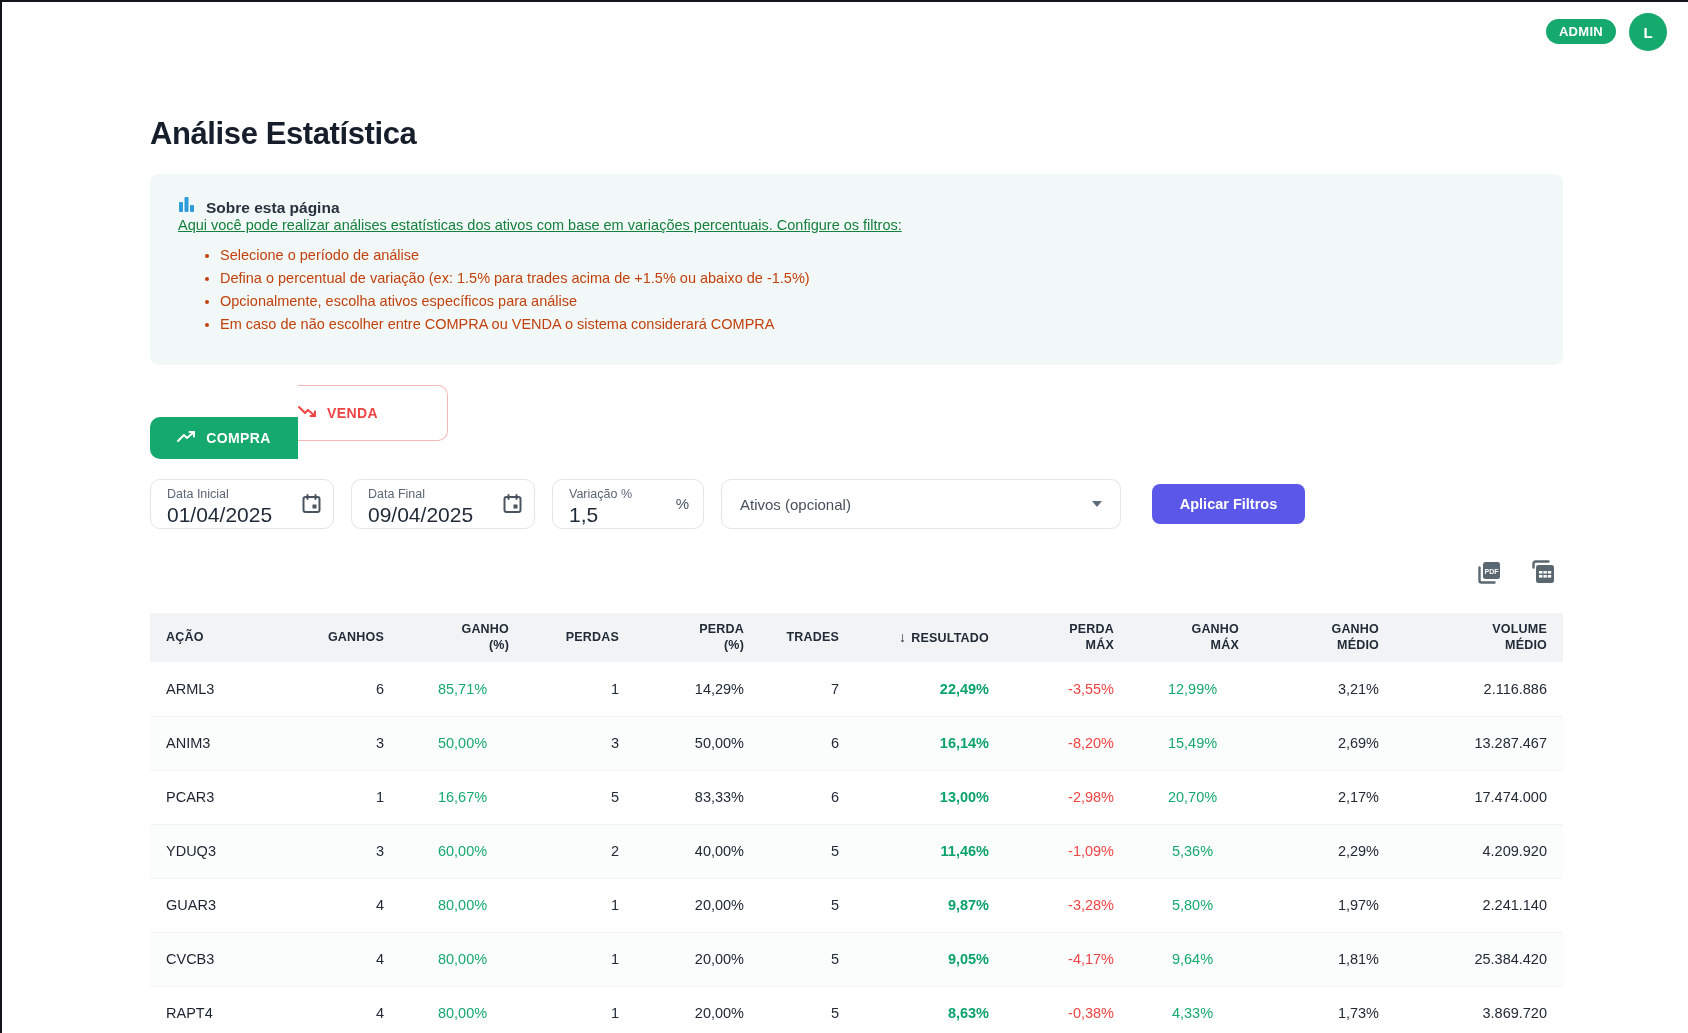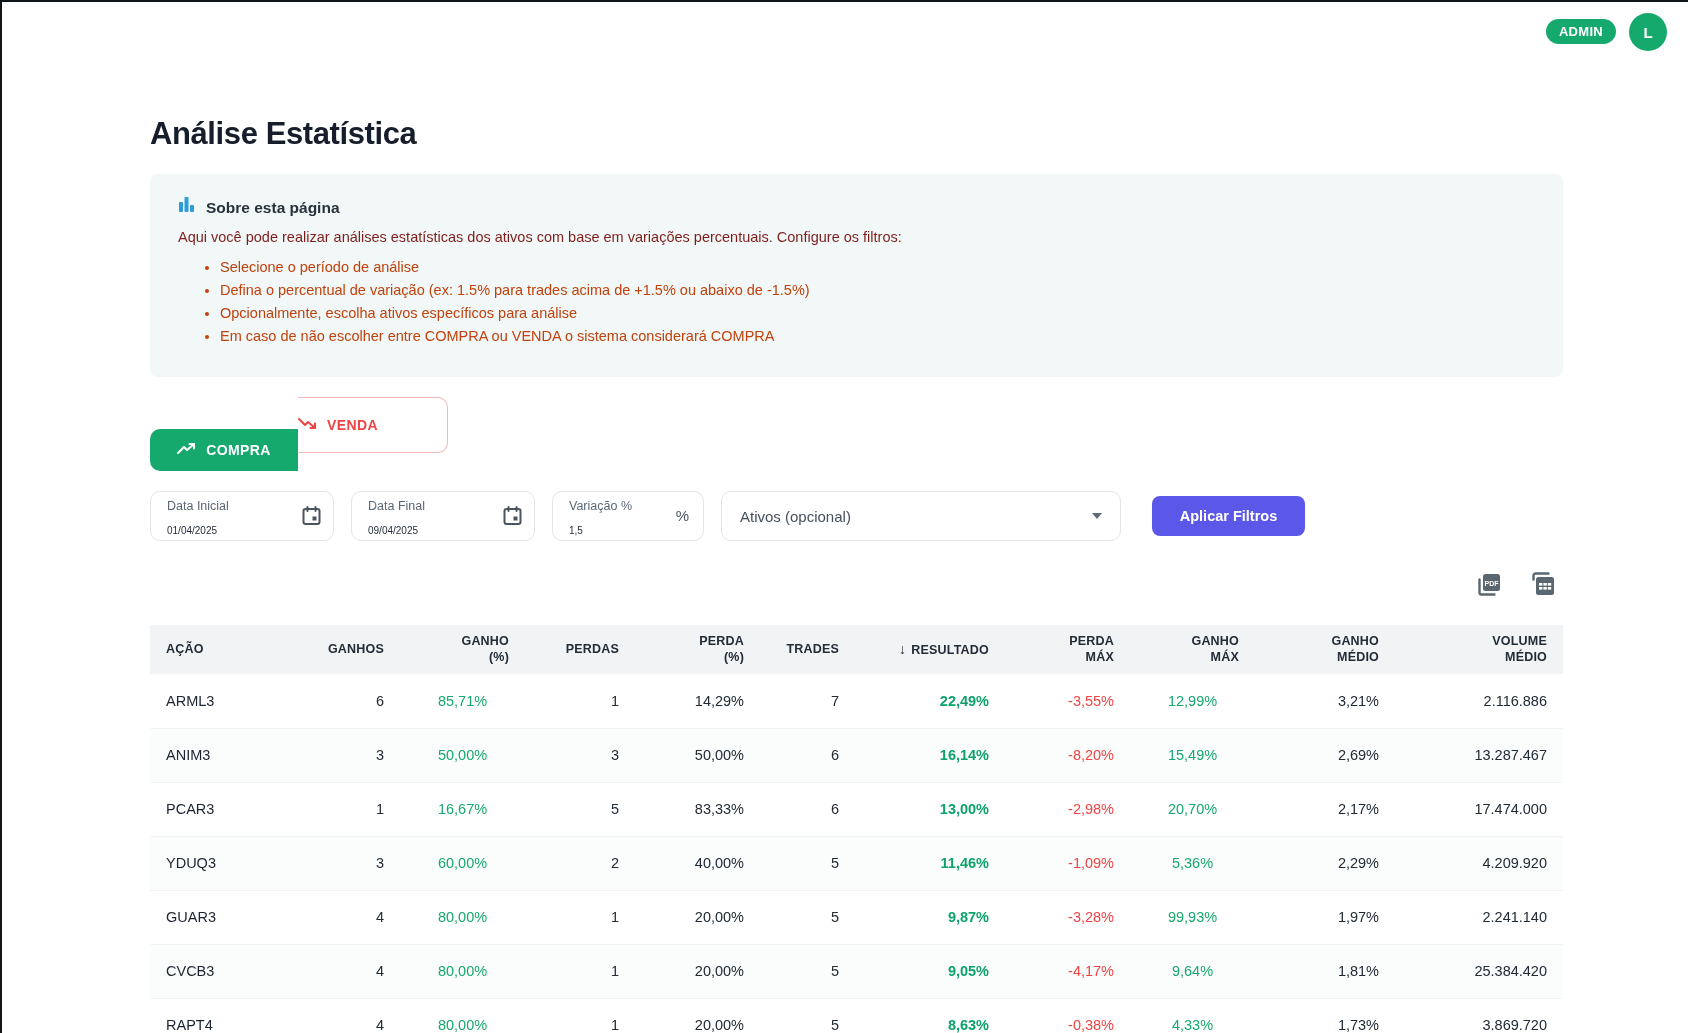--- a/index.html
+++ b/index.html
@@ -15,38 +15,38 @@
             background:#16a96e; color:#fff; font-size:15px; font-weight:700;
             display:flex; align-items:center; justify-content:center; }
 
   .content { margin-left:150px; width:1413px; }
 
   h1.page-title { margin-top:46px; font-size:31px; font-weight:700; color:#171e2b; letter-spacing:-.4px; }
 
   .about-box { margin-top:22px; background:#f2f8f8; border-radius:8px; padding:22px 28px 26px 28px; }
   .about-head { display:flex; align-items:flex-end; gap:11px; }
   .about-title { font-size:15.5px; font-weight:700; color:#28323e; }
-  .about-intro { margin-top:12px; font-size:14.5px; color:#7f1d1d; }
+  .about-intro { font-size:14.5px; color:#15803d;text-decoration:underline; }
   .about-list { margin:14px 0 0 42px; }
   .about-list li { font-size:14.5px; color:#c2410c; margin-bottom:7px; }
 
   .toggle-row { margin-top:20px; display:flex; }
   .btn-compra { width:148px; height:42px; background:#16a96e; color:#fff; border:none;
                 border-radius:10px 0 0 10px; font-size:14px; font-weight:700; letter-spacing:.4px;
                 display:flex; align-items:center; justify-content:center; gap:10px; cursor:pointer;
                 font-family:inherit;margin-top:32px; }
   .btn-venda { width:150px; height:56px; background:#fff; color:#ef4444; border:1px solid #f5b8b8;
                border-left:none; border-radius:0 10px 10px 0; font-size:14px; font-weight:700; letter-spacing:.4px;
                display:flex; align-items:center; gap:10px; cursor:pointer;
                font-family:inherit; }
 
   .filters-row { margin-top:20px; display:flex; align-items:center; gap:17px; }
   .field { position:relative; border:1px solid #e2e5e9; border-radius:10px; height:50px; padding:7px 14px 0 16px; background:#fff; cursor:text; }
   .field-label { font-size:12.5px; color:#5b6775; }
-  .field-value { font-size:10px; color:#1f2937; margin-top:12px; }
+  .field-value { font-size:21px; color:#1f2937; margin-top:2px; }
   .f-date { width:184px; }
   .f-var { width:152px; }
   .cal-icon { position:absolute; right:12px; top:14px; }
   .pct-suffix { position:absolute; right:14px; top:15px; font-size:15px; color:#4b5563; }
   .select-field { width:400px; height:50px; border:1px solid #e2e5e9; border-radius:10px; background:#fff;
                   display:flex; align-items:center; justify-content:space-between; padding:0 14px 0 18px; cursor:pointer; }
   .select-placeholder { font-size:15px; color:#46505c; }
   .chevron { width:0; height:0; border-left:5.5px solid transparent; border-right:5.5px solid transparent;
              border-top:6px solid #5f6b78; margin-right:4px; }
   .btn-apply { margin-left:14px; width:153px; height:40px; background:#5b57e8; color:#fff; border:none;
@@ -279,21 +279,21 @@
           </tr>
           <tr>
             <td class="al ticker">GUAR3</td>
             <td class="ar">4</td>
             <td class="ar green">80,00%</td>
             <td class="ar">1</td>
             <td class="ar">20,00%</td>
             <td class="ar">5</td>
             <td class="ar result">9,87%</td>
             <td class="ar red">-3,28%</td>
-            <td class="ar green">99,93%</td>
+            <td class="ar green">5,80%</td>
             <td class="ar">1,97%</td>
             <td class="ar">2.241.140</td>
           </tr>
           <tr>
             <td class="al ticker">CVCB3</td>
             <td class="ar">4</td>
             <td class="ar green">80,00%</td>
             <td class="ar">1</td>
             <td class="ar">20,00%</td>
             <td class="ar">5</td>

